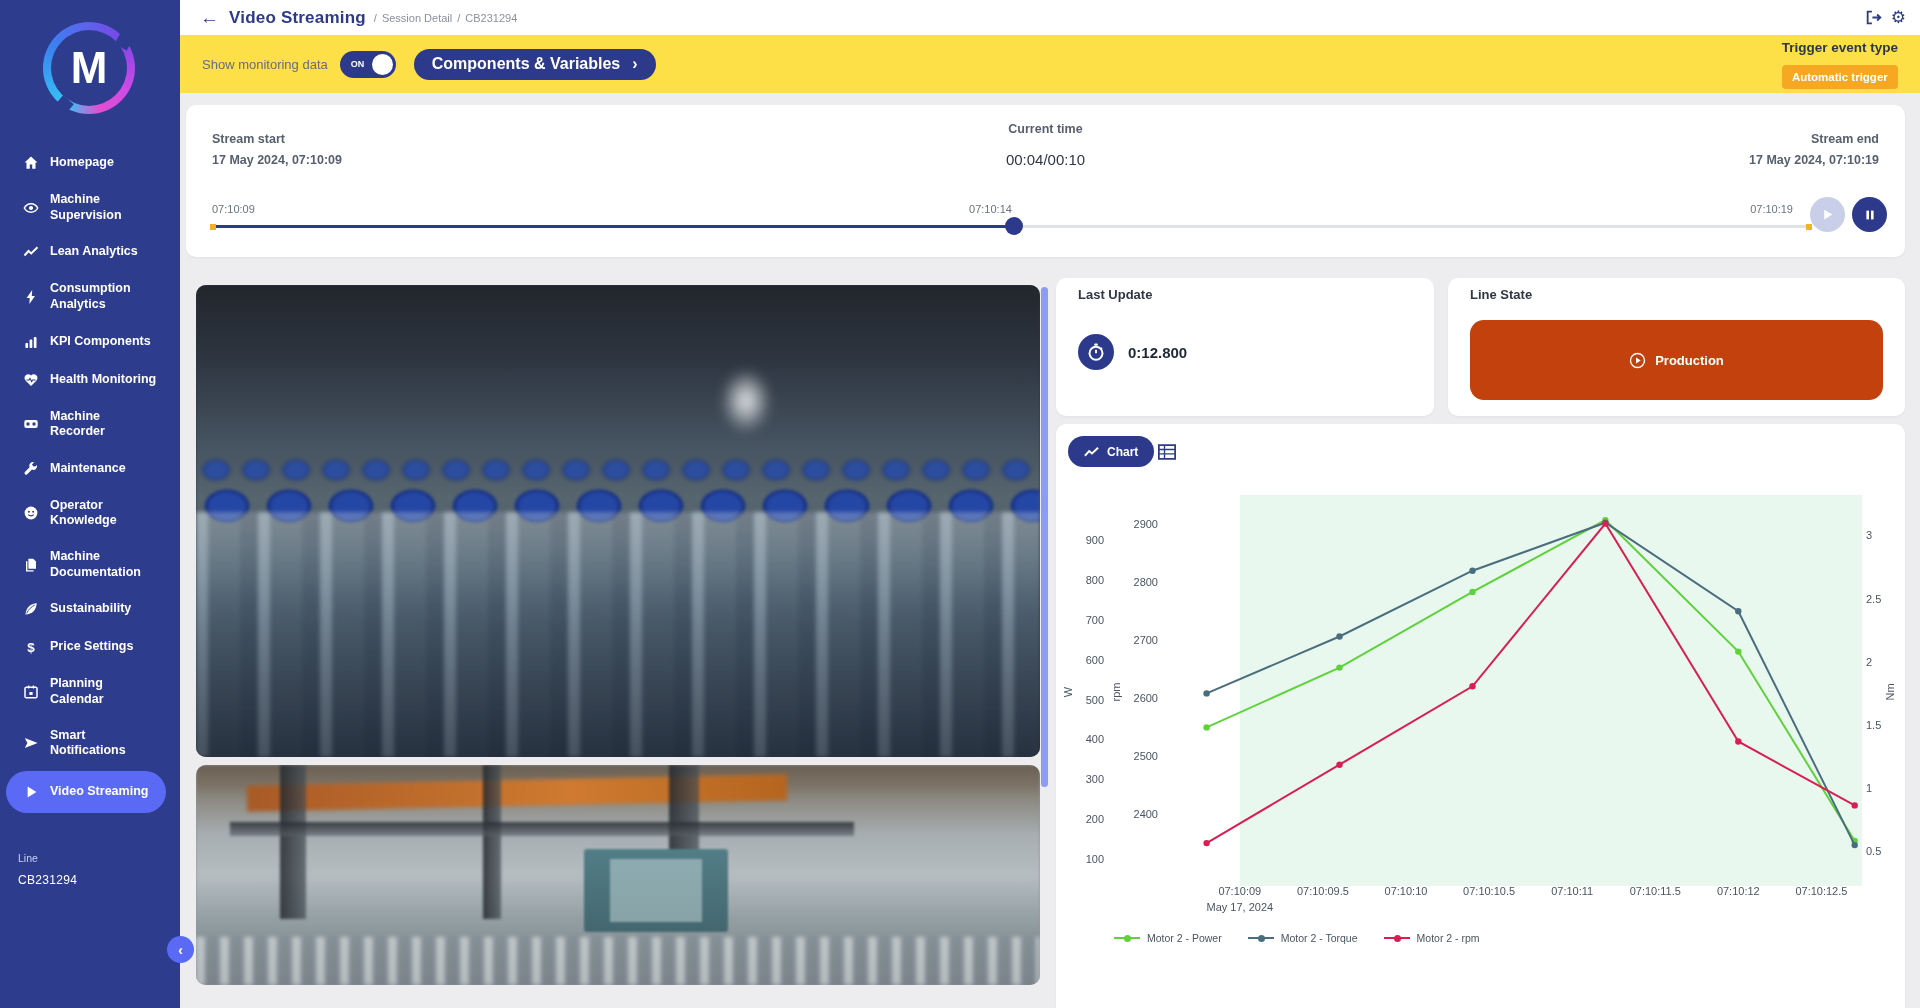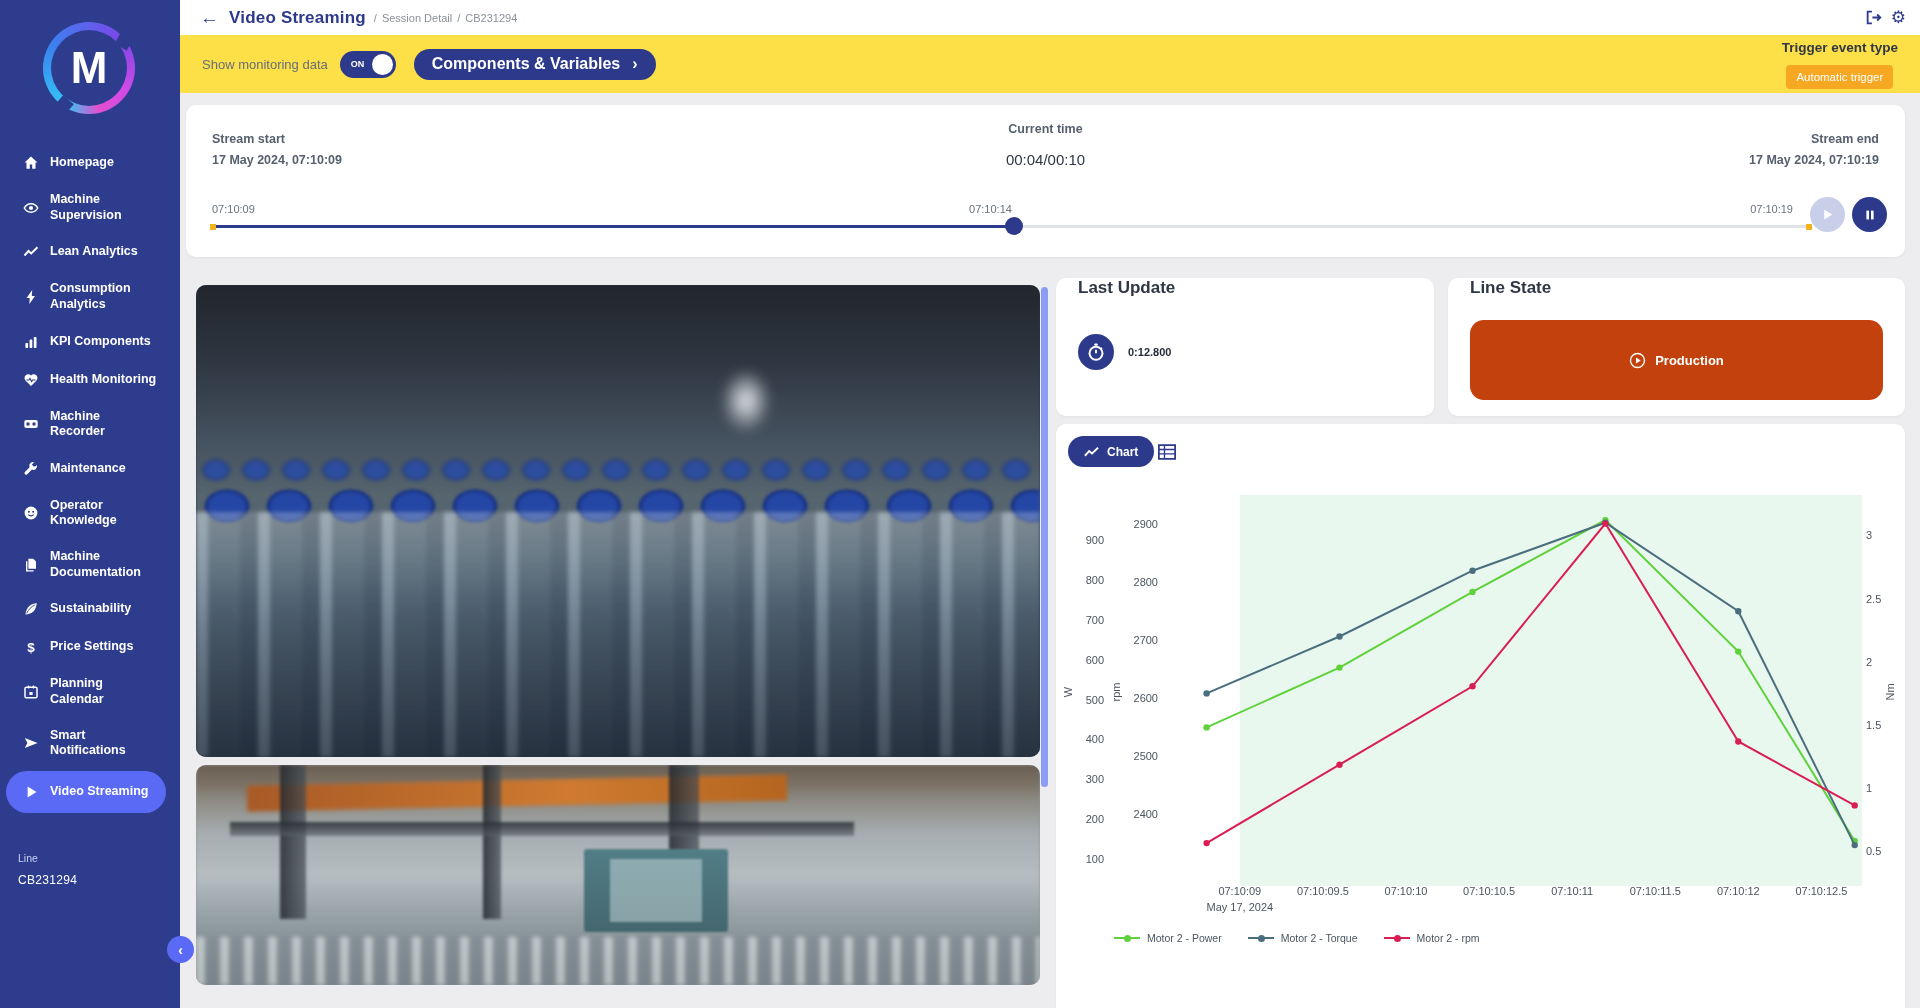--- a/index.html
+++ b/index.html
@@ -45,21 +45,21 @@
   .tb-label { color:#676e7a; font-size:13px; }
   .toggle { margin-left:12px; width:56px; height:27px; border-radius:14px; background:#2d3a8c;
     position:relative; cursor:pointer; }
   .toggle .on-txt { position:absolute; left:11px; top:8px; color:#fff; font-size:9px; font-weight:bold; }
   .toggle .knob { position:absolute; right:3px; top:3px; width:21px; height:21px; border-radius:50%; background:#fff; }
   .comp-btn { margin-left:18px; height:31px; background:#2d3a8c; color:#fff; border:none; border-radius:16px;
     font-size:16px; font-weight:bold; padding:0 18px; display:flex; align-items:center; gap:12px; cursor:pointer;
     font-family:inherit; }
   .trigger-zone { margin-left:auto; display:flex; align-items:center; gap:10px;flex-direction:column; }
   .trigger-label { color:#2f3744; font-size:13.5px; font-weight:bold; }
-  .trigger-badge { background:#f7a823; color:#fff; font-size:11.5px; font-weight:normal;
+  .trigger-badge { background:#f7a823; color:#fff; font-size:11.5px; font-weight:bold;
     padding:6px 10px; border-radius:4px; cursor:pointer; }
 
   
   .card { background:#fff; border-radius:10px; box-shadow:0 1px 3px rgba(30,40,90,.05); position:absolute; }
   .stream-card { left:186px; top:105px; width:1719px; height:152px; }
   .ss-block { position:absolute; font-size:12.5px; font-weight:bold; color:#57606e; line-height:1.7; }
   .ss-left { left:26px; top:24px; }
   .ss-center { left:0; right:0; top:14px; text-align:center; }
   .ss-right { right:26px; top:24px; text-align:right; }
   .ss-elapsed { font-weight:normal; color:#2f3744; font-size:15px; margin-top:7px; }
@@ -105,25 +105,25 @@
     background:linear-gradient(180deg,#527e87,#44676f); border-radius:3px; }
   .vb-cabinet::before { content:""; position:absolute; inset:12% 18%; background:#bfd3d6; opacity:.55; }
   .vb-conveyor { position:absolute; left:0; right:0; bottom:0; height:22%; filter:blur(2px);
     background:repeating-linear-gradient(90deg,rgba(235,240,242,.55) 0 9px,rgba(130,140,148,.45) 9px 24px); }
   .vscroll { position:absolute; left:1041px; top:287px; width:7px; height:500px; border-radius:4px;
     background:#8b9cf5; cursor:grab; }
 
   
   .lu-card { left:1056px; top:278px; width:378px; height:138px; }
   .ls-card { left:1448px; top:278px; width:457px; height:138px; }
-  .mini-title { position:absolute; left:22px; top:0; font-size:17px; font-weight:bold; color:#2f3744; }
+  .mini-title { position:absolute; left:22px; top:9px; font-size:13px; font-weight:bold; color:#2f3744; }
   .lu-row { position:absolute; left:22px; top:56px; display:flex; align-items:center; gap:14px; }
   .stopwatch-circle { width:36px; height:36px; border-radius:50%; background:#2d3a8c;
     display:flex; align-items:center; justify-content:center; }
-  .lu-value { font-size:11px; font-weight:bold; color:#1f2937; }
+  .lu-value { font-size:15px; font-weight:bold; color:#1f2937; }
   .prod-box { position:absolute; left:22px; right:22px; top:42px; bottom:16px; background:#4fd878;
     border-radius:14px; display:flex; align-items:center; justify-content:center; gap:9px; cursor:pointer; }
   .prod-label { color:#fff; font-size:13px; font-weight:bold; }
 
   
   .chart-card { left:1056px; top:424px; width:849px; height:670px; }
   .chart-btn { position:absolute; left:12px; top:12px; height:31px; background:#2d3a8c; color:#fff; border:none;
     border-radius:16px; font-size:12px; font-weight:bold; padding:0 16px; display:flex; align-items:center; gap:8px;
     cursor:pointer; font-family:inherit; }
   .table-btn { position:absolute; left:100px; top:18px; width:22px; height:22px; background:none; border:none; cursor:pointer; }

